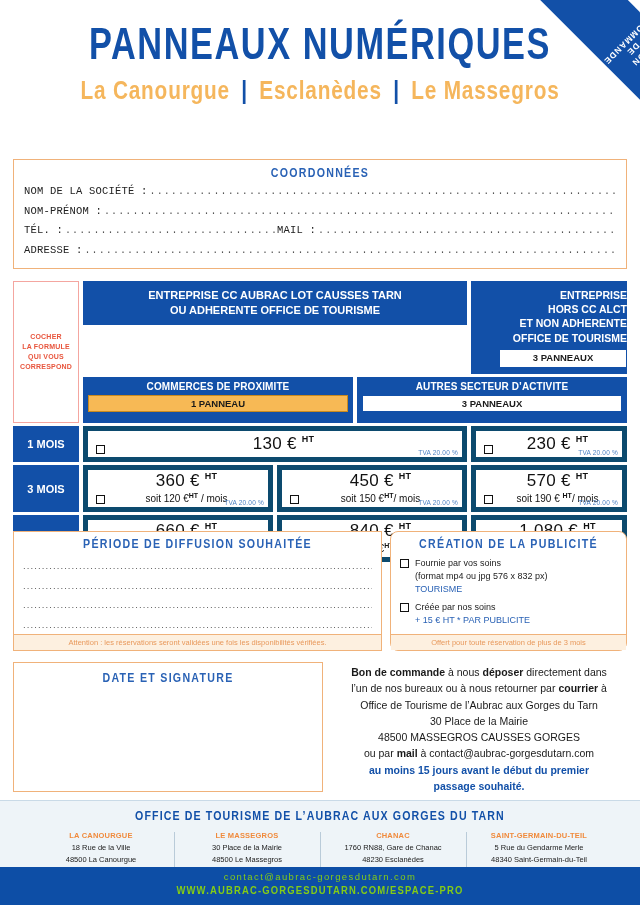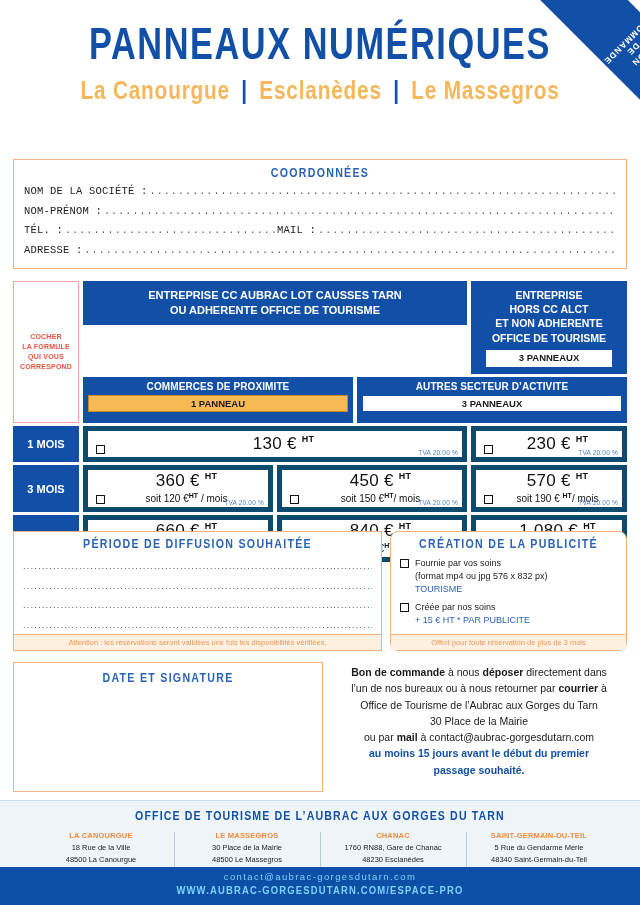--- a/index.html
+++ b/index.html
@@ -89,21 +89,21 @@
   .hdr-right { flex: 1; }
   .hdr-top { display: flex; gap: 4px; }
   .blue { background: #1250a8; color: #fff; }
   .hdr-main {
     flex: 1; height: 44px; display: flex; flex-direction: column;
     align-items: center; justify-content: center;
     font-size: 11px; font-weight: bold; line-height: 1.35; text-align: center;
   }
   .hdr-alct {
     width: 156px; height: 93px; display: flex; flex-direction: column;
-    align-items: center; justify-content: flex-start; padding-top: 7px;
+    align-items: flex-end; justify-content: flex-start; padding-top: 7px;
     font-size: 10.5px; font-weight: bold; line-height: 1.35; text-align: center;
   }
   .hdr-sub-wrap { display: flex; gap: 4px; margin-top: 3px; }
   .hdr-sub {
     flex: 1; height: 46px; padding: 4px 5px 5px;
     display: flex; flex-direction: column; align-items: center; gap: 3px;
   }
   .hdr-sub .cap { font-size: 10px; font-weight: bold; letter-spacing: .1px; }
   .pill {
     width: 100%; text-align: center; font-size: 9.5px; font-weight: bold;
@@ -187,21 +187,21 @@
     font-size: 7.5px; color: #222; line-height: 1.62;
   }
   .office + .office::before {
     content: ""; position: absolute; left: 0; top: 2px; bottom: 2px;
     width: 1px; background: #b9cbd9;
   }
   .office .oname { color: #f08a3c; font-weight: bold; font-size: 7.5px; letter-spacing: .2px; }
 
   .bluebar {
     position: absolute; left: 0; right: 0; bottom: 0; height: 38px;
-    background: #0d4ea6; color: #7dd3fc; text-align: center; padding-top: 4px;
+    background: #0d4ea6; color: #84cc16; text-align: center; padding-top: 4px;
   }
   .bluebar .mail { font-size: 9.5px; letter-spacing: 1.4px; }
   .bluebar .web {
     font-size: 10.5px; font-weight: bold; letter-spacing: 1.3px; margin-top: 2px;
     transform: scaleX(0.9); transform-origin: center; white-space: nowrap;
   }
 </style>
 </head>
 <body>
 
@@ -399,20 +399,21 @@
 
   <div class="lower">
     <div class="box signature">
       <div class="box-title">DATE ET SIGNATURE</div>
     </div>
     <div class="order">
       <div><b>Bon de commande</b><span> à nous </span><b>déposer</b><span> directement dans</span></div>
       <div><span>l’un de nos bureaux ou à nous retourner par </span><b>courrier</b><span> à</span></div>
       <div>Office de Tourisme de l’Aubrac aux Gorges du Tarn</div>
       <div>30 Place de la Mairie</div>
+      <div>48500 MASSEGROS CAUSSES GORGES</div>
       <div><span>ou par </span><b>mail</b><span> à contact@aubrac-gorgesdutarn.com</span></div>
       <div class="blue-txt">au moins 15 jours avant le début du premier</div>
       <div class="blue-txt">passage souhaité.</div>
     </div>
   </div>
 
   <div class="footer">
     <div class="footer-title">OFFICE DE TOURISME DE L’AUBRAC AUX GORGES DU TARN</div>
     <div class="offices">
       <div class="office">

